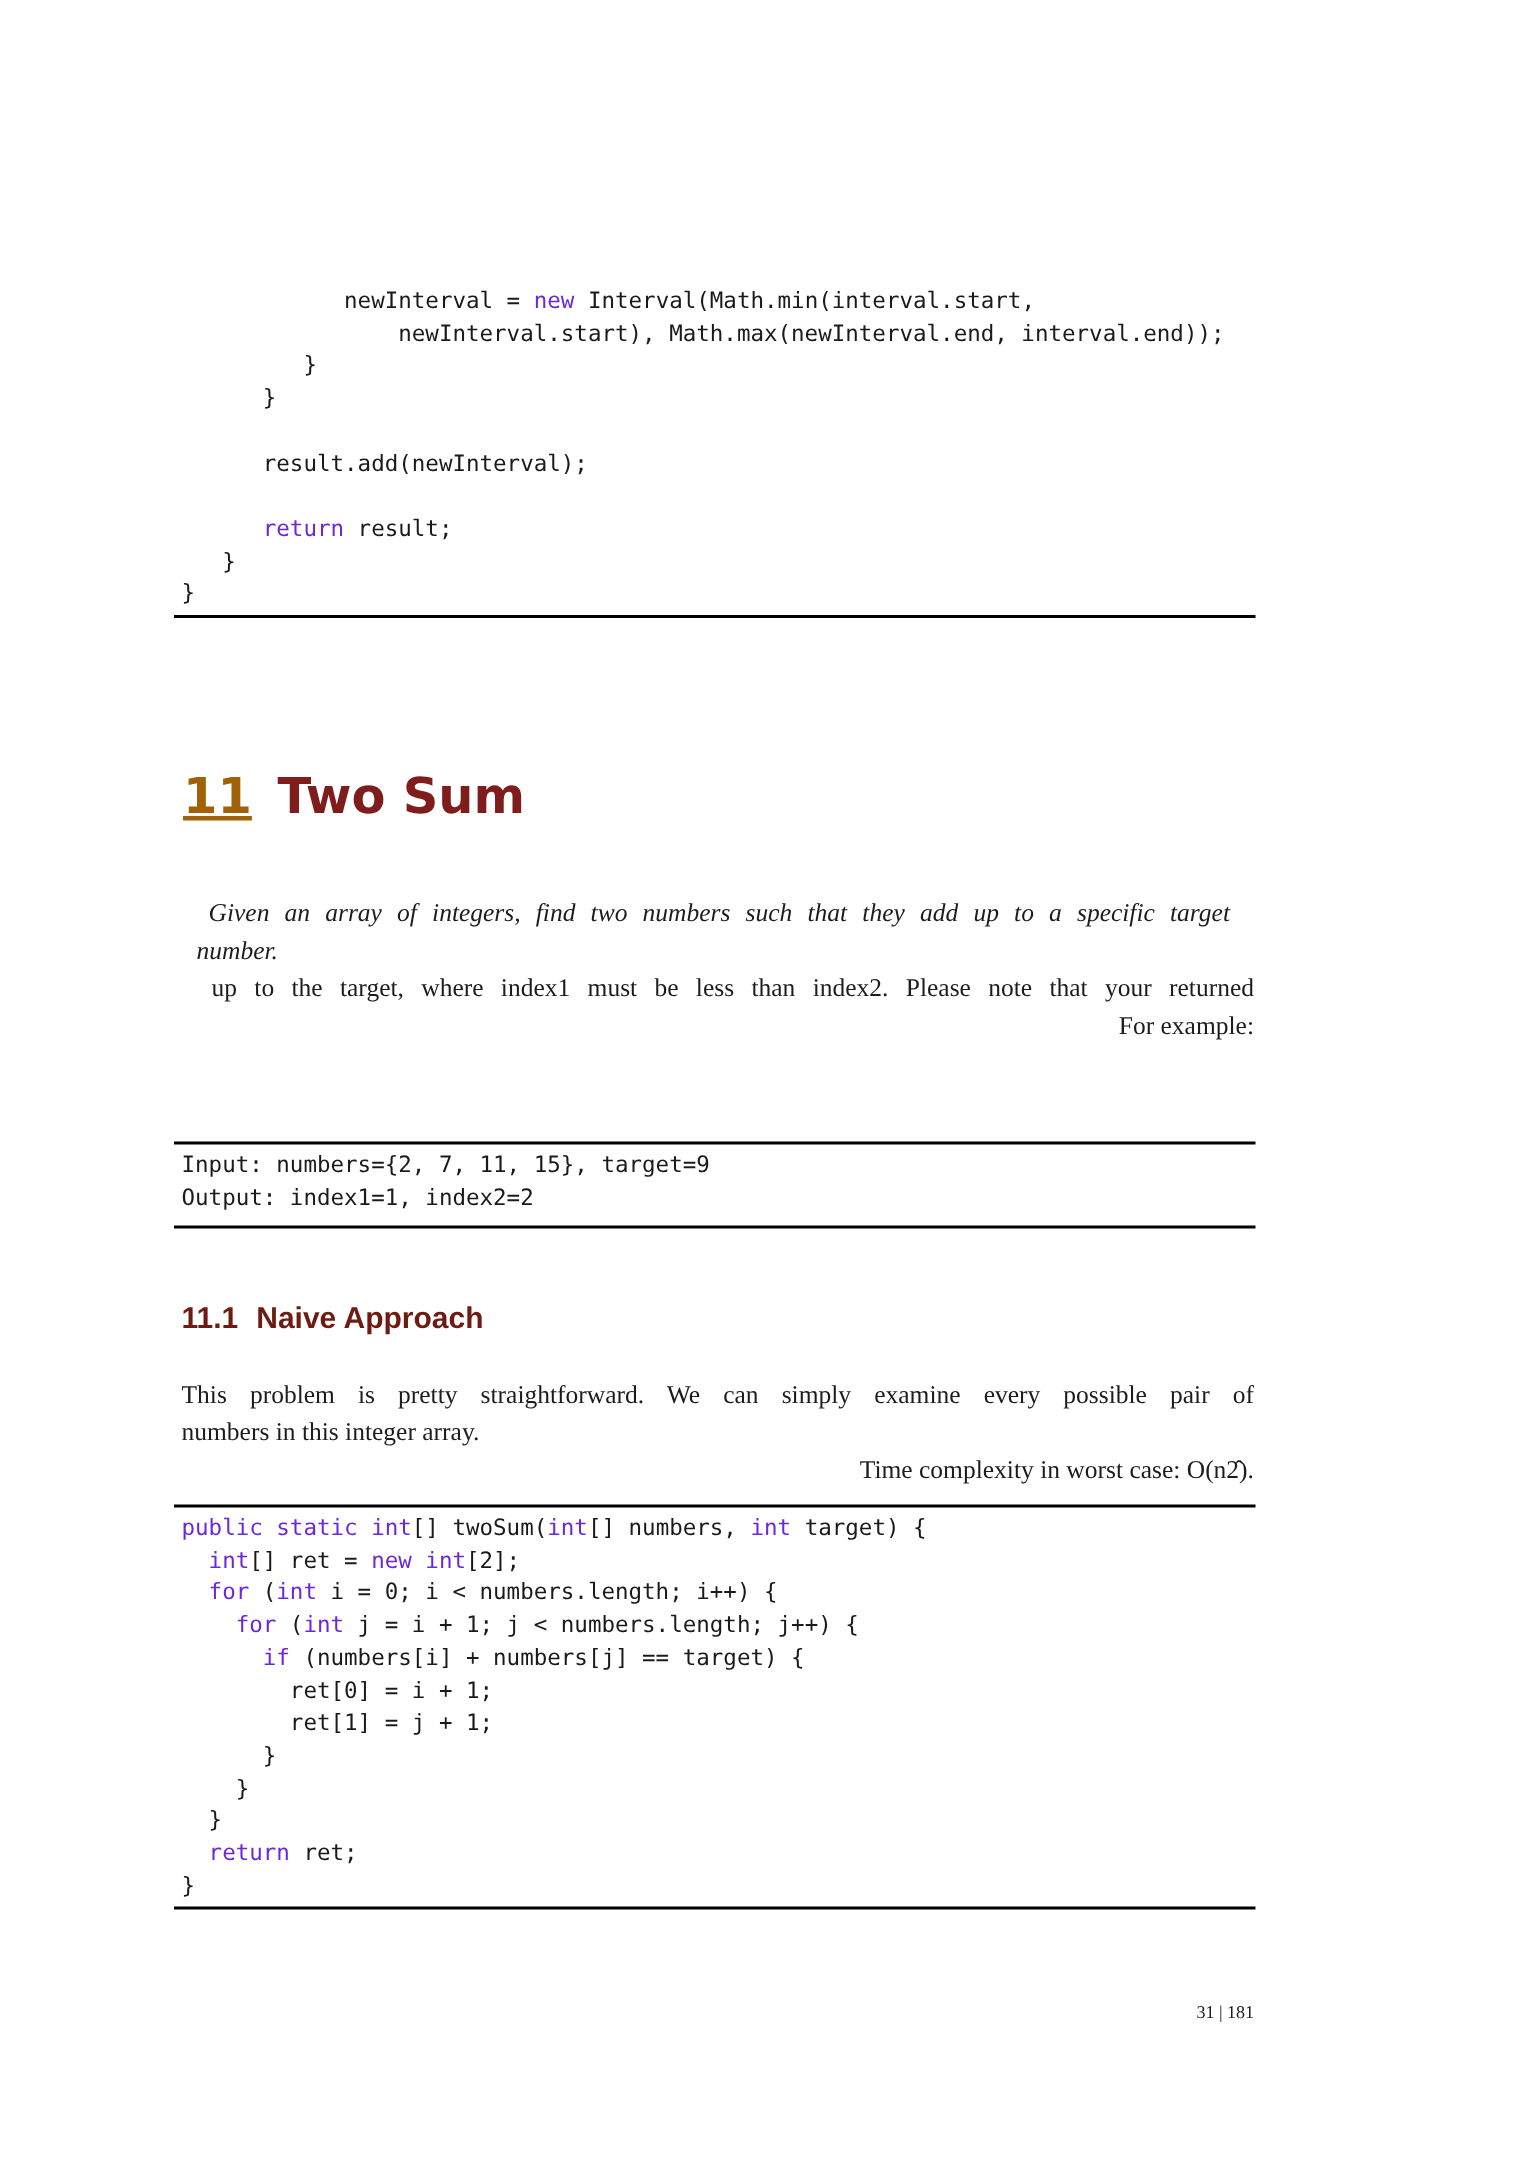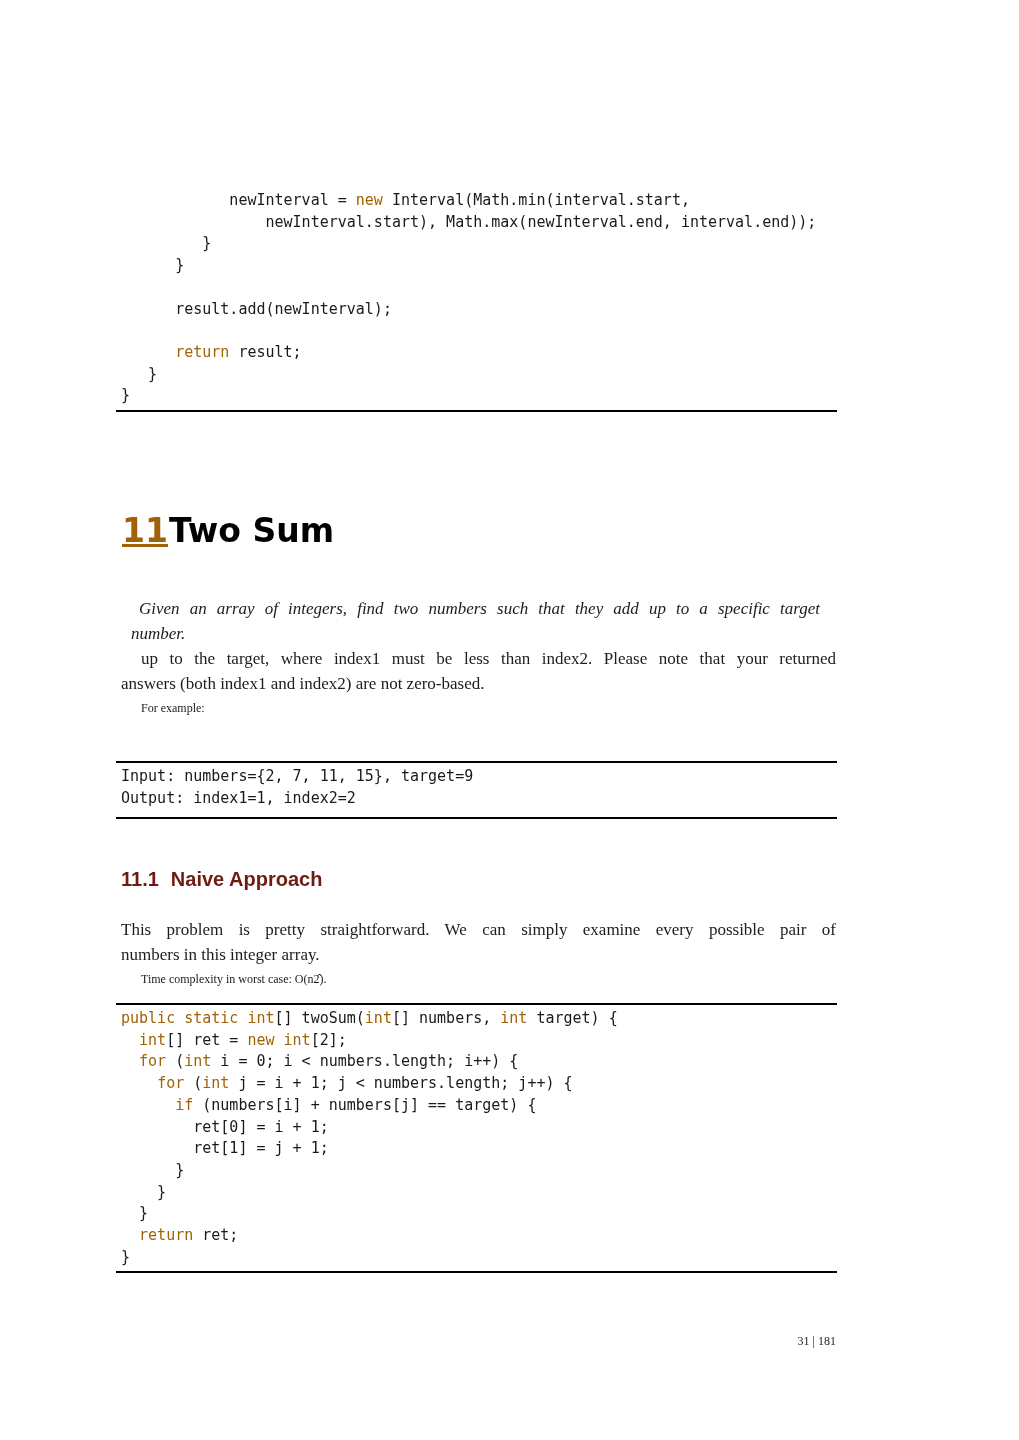--- a/index.html
+++ b/index.html
@@ -3,47 +3,47 @@
 <meta charset="utf-8">
 <style>
   html,body{margin:0;padding:0;background:#ffffff;}
   .page{position:relative;width:1019px;height:1440px;background:#ffffff;overflow:hidden;
         font-family:"Liberation Serif",serif;color:#1c1c1c;}
 
   
   .codeblock{position:absolute;}
   .code-line{white-space:pre;font-family:"DejaVu Sans Mono",monospace;
              font-size:15px;line-height:21.7px;color:#1a1a1a;}
-  .kw{color:#a16207;}
+  .kw{color:#6d28d9;}
 
   
   .rule{position:absolute;left:116px;width:721px;height:2px;background:#000;}
 
   
   .chapter{position:absolute;left:122px;top:511px;
            font-family:"DejaVu Sans",sans-serif;font-weight:bold;font-size:33px;line-height:40px;}
   .chapter .num{color:#a16207;text-decoration:underline;}
-  .chapter .ttl{color:#000000;margin-left:1px;}
+  .chapter .ttl{color:#7f1d1d;margin-left:17px;}
 
   
   .section{position:absolute;left:121px;top:866px;
            font-family:Liberation Sans, sans-serif;font-weight:bold;font-size:20px;line-height:26px;
            color:#6e1c11;}
   .section .ttl{margin-left:12px;}
 
   
   .tline{text-align:justify;text-align-last:justify;font-size:17px;line-height:25px;}
   .tlast{text-align-last:left;}
   .quote{position:absolute;left:131px;top:596px;width:689px;font-style:italic;}
   .quote .tline:first-child{text-indent:8px;}
   .para{position:absolute;left:121px;width:715px;}
   .para1{top:646px;}
   .para1 .tline:first-child{text-indent:20px;}
   .para2{top:917px;}
-  .plainline{font-size:12px;line-height:25px;text-indent:20px;}
+  .plainline{font-size:17px;line-height:25px;text-indent:20px;text-align:right;}
 
   
   .example{position:absolute;left:121px;top:766px;}
 
   .topcode{left:121px;top:190px;}
   .maincode{left:121px;top:1008px;}
 
   
   .footer{position:absolute;left:636px;top:1329px;width:200px;text-align:right;
           font-size:12px;line-height:24px;color:#1c1c1c;}
@@ -72,21 +72,20 @@
   </div>
 
   <div class="quote">
       <div class="tline">Given an array of integers, find two numbers such that they add up to a specific target</div>
       <div class="tline tlast">number.</div>
     </div>
 
   <div class="para para1">
     <div>
         <div class="tline">up to the target, where index1 must be less than index2. Please note that your returned</div>
-        <div class="tline tlast">answers (both index1 and index2) are not zero-based.</div>
       </div>
     <div class="plainline">For example:</div>
   </div>
 
   <div class="rule" style="top:761px"></div>
   <div class="codeblock example">
       <div class="code-line"><span>Input: numbers={2, 7, 11, 15}, target=9</span></div>
       <div class="code-line"><span>Output: index1=1, index2=2</span></div>
     </div>
   <div class="rule" style="top:817px"></div>

